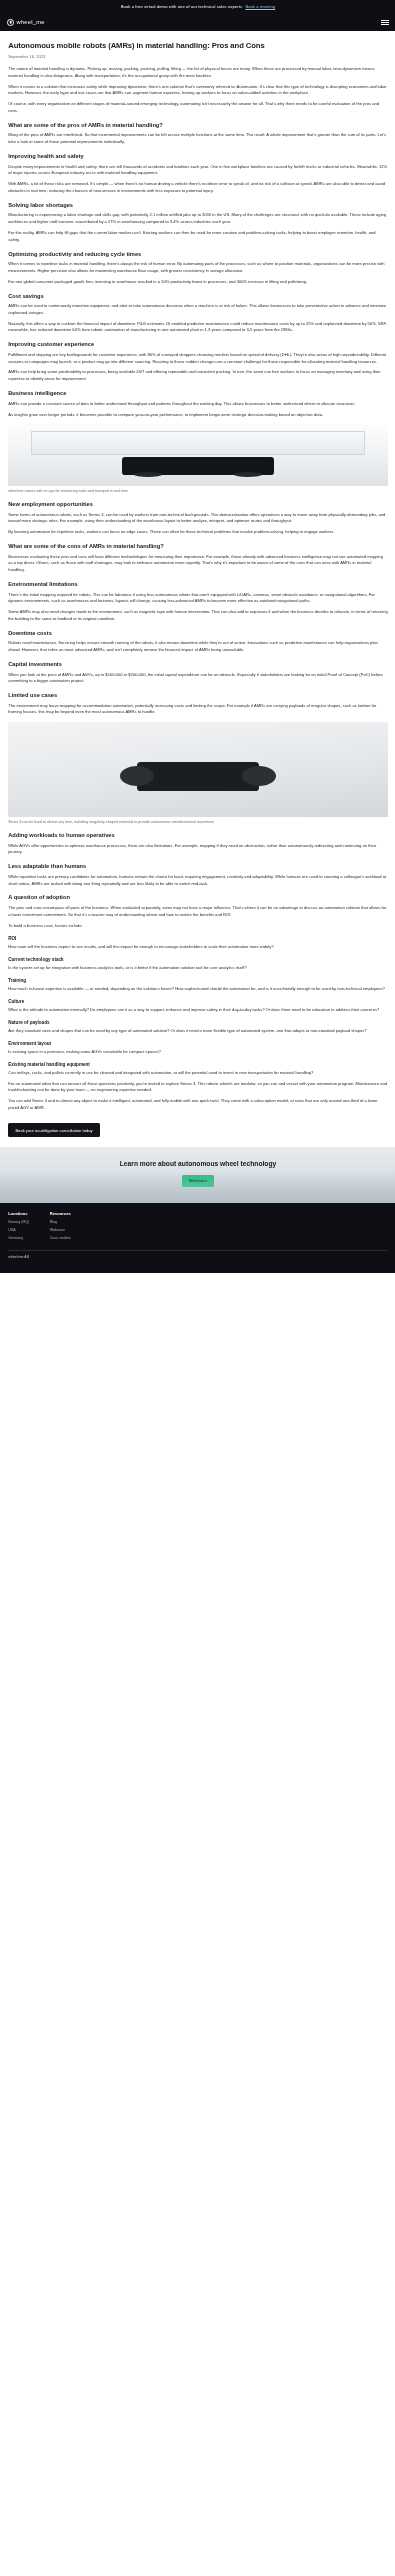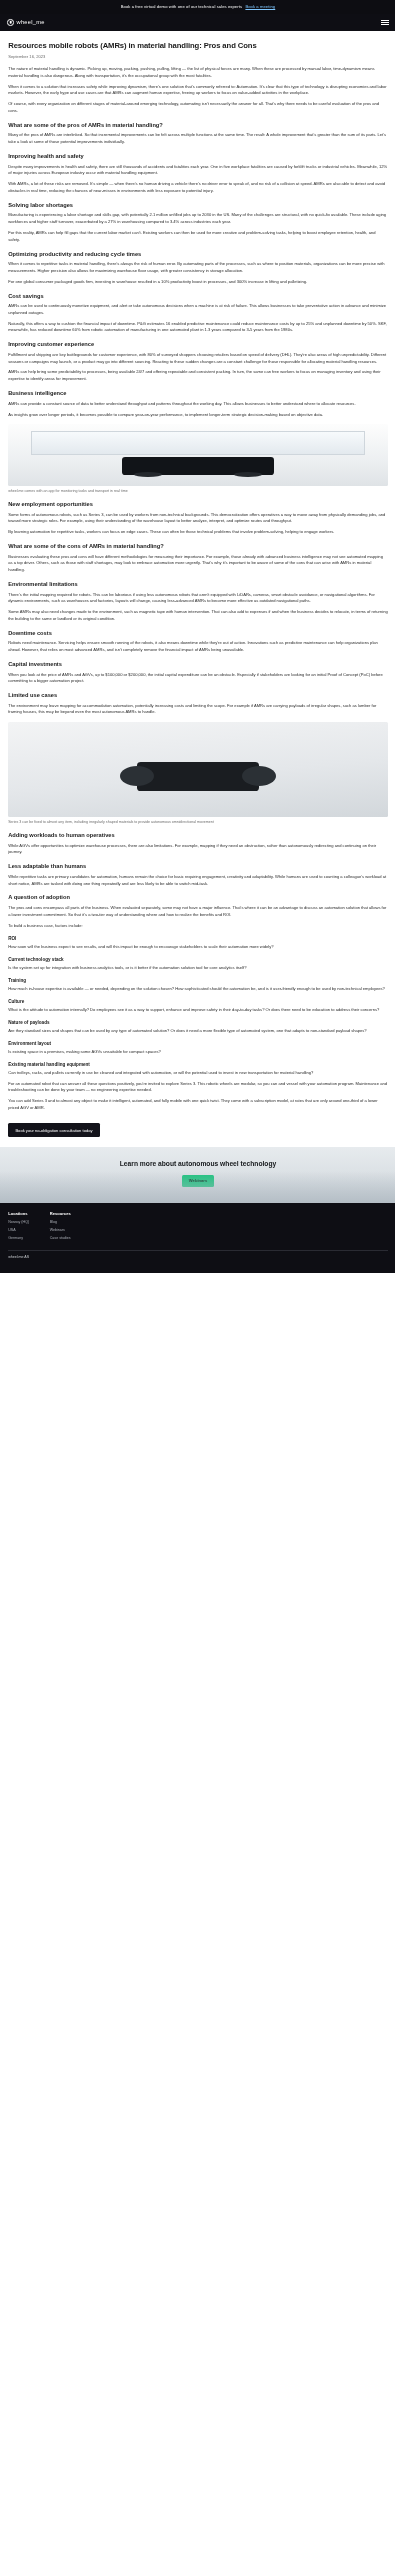--- a/index.html
+++ b/index.html
@@ -175,21 +175,21 @@
   </div>
   <div class="hamburger">
     <span></span>
       <span></span>
       <span></span>
   </div>
 </header>
 
 <main class="article">
 
-  <h1 class="title">Resources mobile robots (AMRs) in material handling: Pros and Cons</h1>
+  <h1 class="title">Autonomous mobile robots (AMRs) in material handling: Pros and Cons</h1>
   <div class="date">September 16, 2023</div>
 
   <p>The nature of material handling is dynamic. Picking up, moving, packing, pushing, pulling, lifting — the list of physical forces are many. When these are processed by manual labor, time-dynamism means material handling is also dangerous. Along with transportation, it's the occupational group with the most fatalities.</p>
   <p>When it comes to a solution that increases safety while improving dynamism, there's one solution that's commonly referred to: Automation. It's clear that this type of technology is disrupting economies and labor markets. However, the early hype and use cases are that AMRs can augment human expertise, freeing up workers to focus on value-added activities in the workplace.</p>
   <p>Of course, with every organization on different stages of material-around emerging technology, automating isn't necessarily the answer for all. That's why there needs to be careful evaluation of the pros and cons.</p>
 
   <h2>What are some of the pros of AMRs in material handling?</h2>
   <p>Many of the pros of AMRs are interlinked. So that incremental improvements can be felt across multiple functions at the same time. The result: A whole improvement that's greater than the sum of its parts. Let's take a look at some of those potential improvements individually.</p>
 
   <h2>Improving health and safety</h2>

